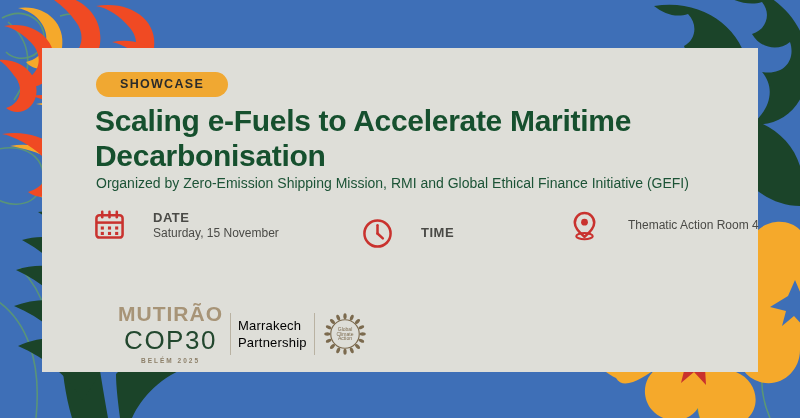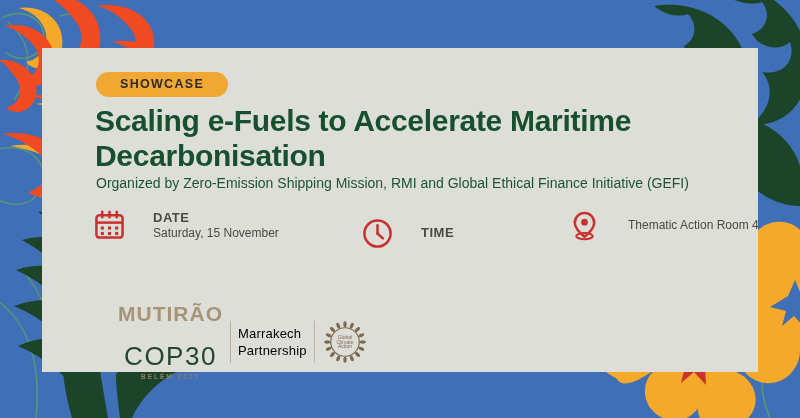--- a/index.html
+++ b/index.html
@@ -122,21 +122,21 @@
   #mutirao {
     font-size: 21px;
     font-weight: bold;
     letter-spacing: 1px;
     color: #A79477;
   }
   #cop30 {
     font-size: 26px;
     color: #22472E;
     letter-spacing: 1.5px;
-    margin-top: 19px;
+    margin-top: 3px;
   }
   #belem {
     font-size: 6.5px;
     color: #8C7F68;
     letter-spacing: 2px;
     margin-top: 5px;
     font-weight: bold;
   }
   #divider-1 {
     width: 1px;

